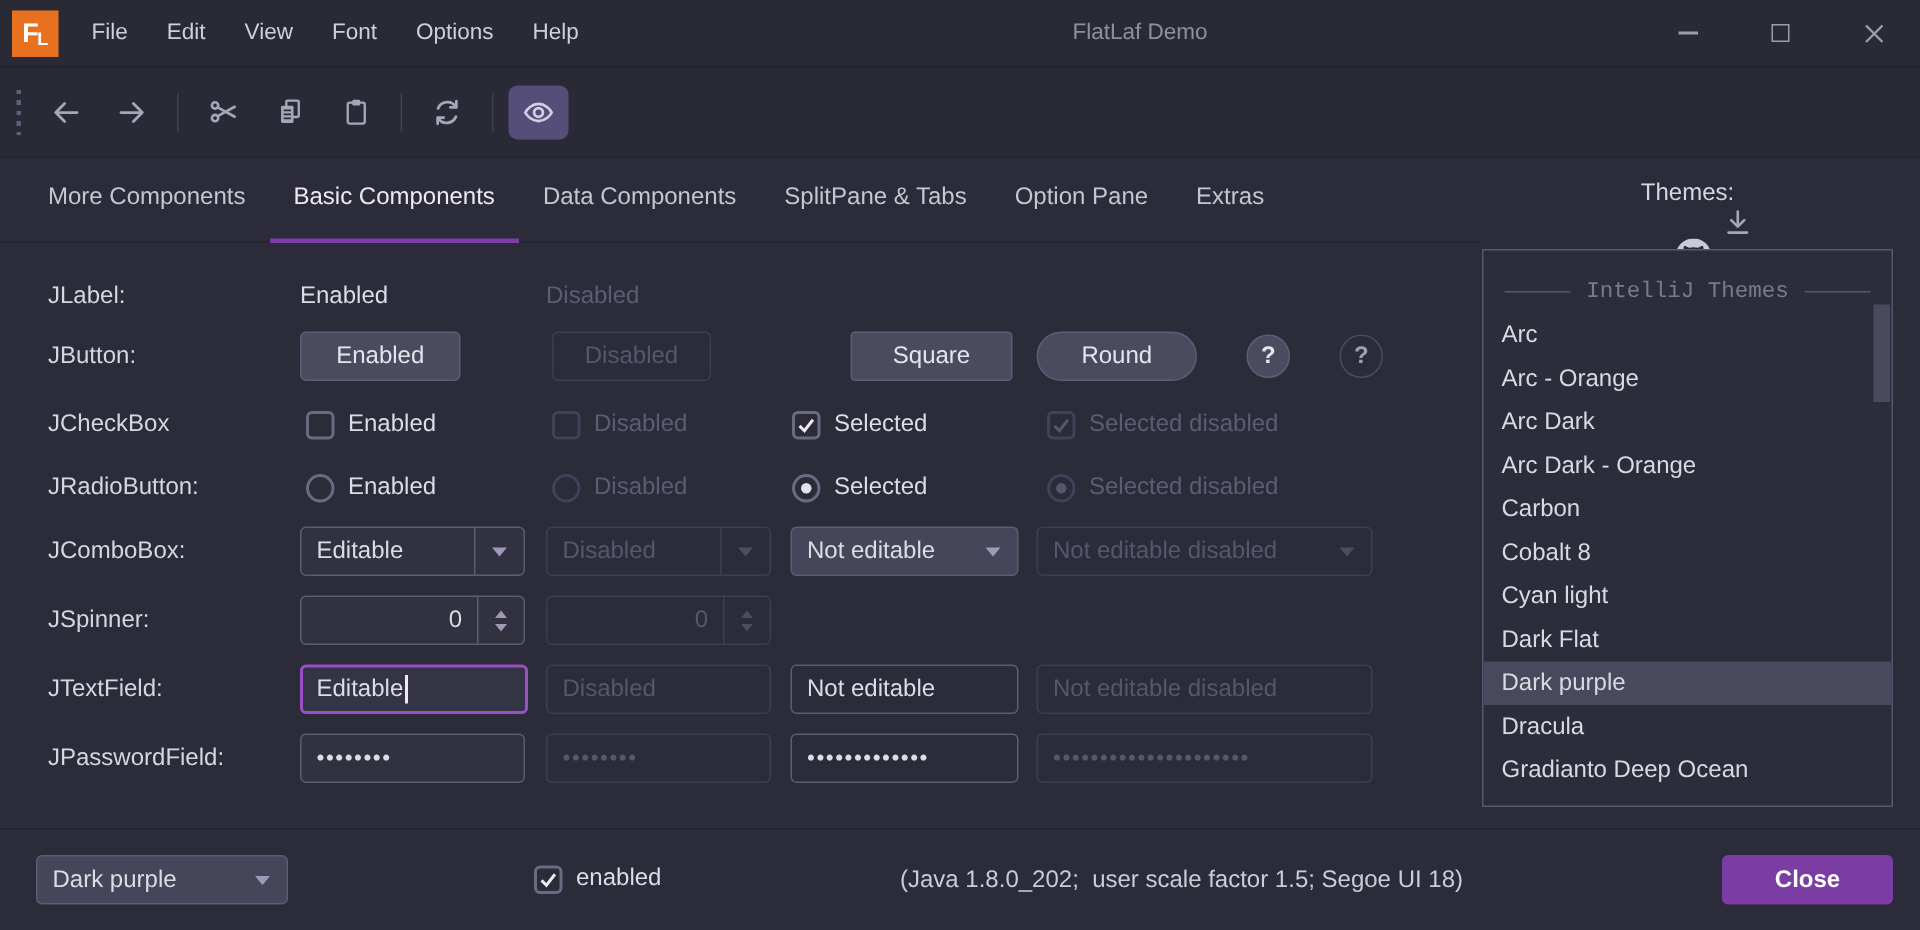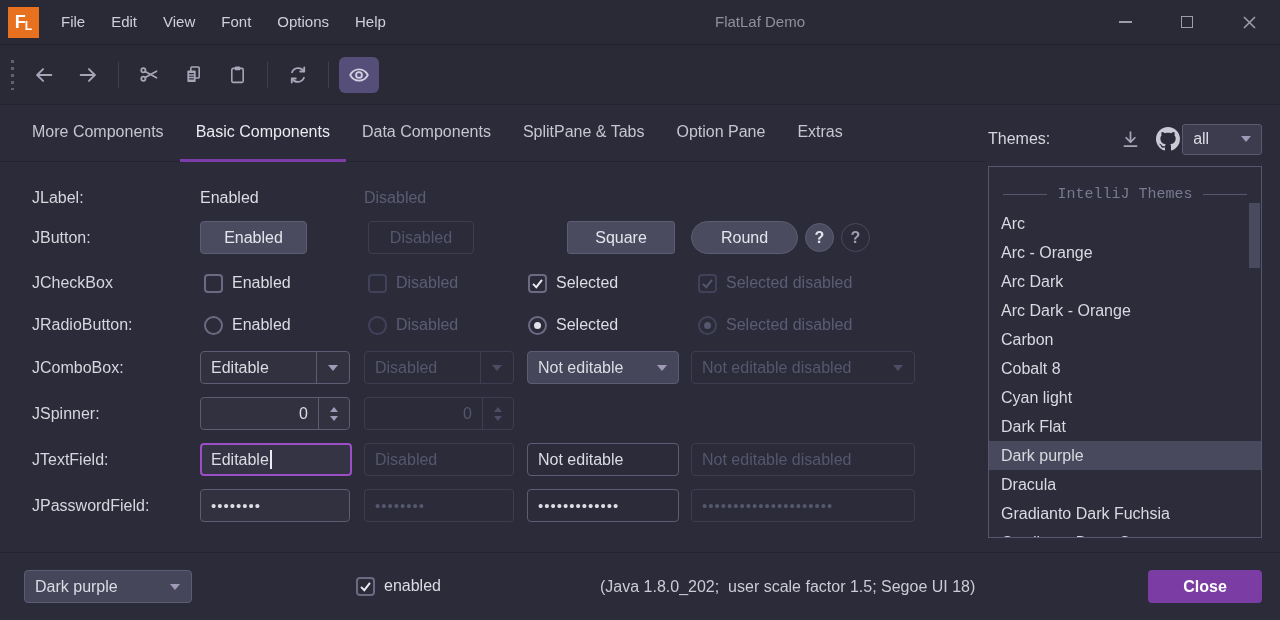--- a/index.html
+++ b/index.html
@@ -35,21 +35,21 @@
 
   
   .tabbar{position:absolute;top:104px;left:0;width:986px;height:58px;display:flex;
           padding-left:16px;box-sizing:border-box;border-bottom:1px solid #232332;}
   .tab{padding:0 16px;line-height:56px;font-size:16px;color:#c6c6d0;position:relative;}
   .tab.active{color:#eaeaf0;}
   .tab.active::after{content:"";position:absolute;left:0;right:0;bottom:-1px;height:3px;background:#7e3ca8;}
 
   
   .themes-head{position:absolute;left:988px;top:120px;width:274px;height:38px;
-               display:flex;align-items:center;}
+               display:flex;align-items:center;flex-direction:column;}
   .themes-label{font-size:16px;color:#d6d6de;}
   .icon-btn{width:34px;height:32px;display:flex;align-items:center;justify-content:center;border-radius:5px;}
   .mini-combo{width:90px;height:31px;margin-left:auto;background:#3c3c4e;border:1px solid #5a5a6e;
               border-radius:3px;display:flex;align-items:center;padding:0 10px;box-sizing:border-box;}
   .arrow-down{width:0;height:0;border-left:5px solid transparent;border-right:5px solid transparent;
               border-top:6px solid #a09ab8;}
   .arrow-down.dim{border-top-color:#4c4c62;}
   .arrow-up-sm{width:0;height:0;border-left:4.5px solid transparent;border-right:4.5px solid transparent;
                border-bottom:5.5px solid #a09ab8;}
   .arrow-down-sm{width:0;height:0;border-left:4.5px solid transparent;border-right:4.5px solid transparent;
@@ -250,21 +250,20 @@
     <div class="list-item">Arc</div>
     <div class="list-item">Arc - Orange</div>
     <div class="list-item">Arc Dark</div>
     <div class="list-item">Arc Dark - Orange</div>
     <div class="list-item">Carbon</div>
     <div class="list-item">Cobalt 8</div>
     <div class="list-item">Cyan light</div>
     <div class="list-item">Dark Flat</div>
     <div class="list-item sel">Dark purple</div>
     <div class="list-item">Dracula</div>
-    <div class="list-item">Gradianto Dark Fuchsia</div>
     <div class="list-item">Gradianto Deep Ocean</div>
     <div class="list-thumb"></div>
   </div>
 
   <div class="row" style="top:181px;">
     <div class="row-label">JLabel:</div>
     <div class="cell c2">Enabled</div>
     <div class="cell c3 dis">Disabled</div>
   </div>
 
@@ -272,21 +271,21 @@
     <div class="row-label">JButton:</div>
     <div class="cell c2">
         <div class="btn" style="width:107px;">Enabled</div>
       </div>
     <div class="cell" style="left:368px;">
         <div class="btn disabled" style="width:106px;">Disabled</div>
       </div>
     <div class="cell c4">
         <div class="btn" style="width:108px;border-radius:3px;margin-left:40px;">Square</div>
       </div>
-    <div class="cell c5" style="display:flex;gap:7px;align-items:flex-start;">
+    <div class="cell c5" style="display:flex;gap:33px;align-items:flex-start;">
       <div class="btn round" style="width:107px;">Round</div>
       <div class="help">?</div>
       <div class="help outline">?</div>
     </div>
   </div>
 
   <div class="row" style="top:266px;">
     <div class="row-label">JCheckBox</div>
     <div class="cell cb2">
         <div class="check-wrap">

